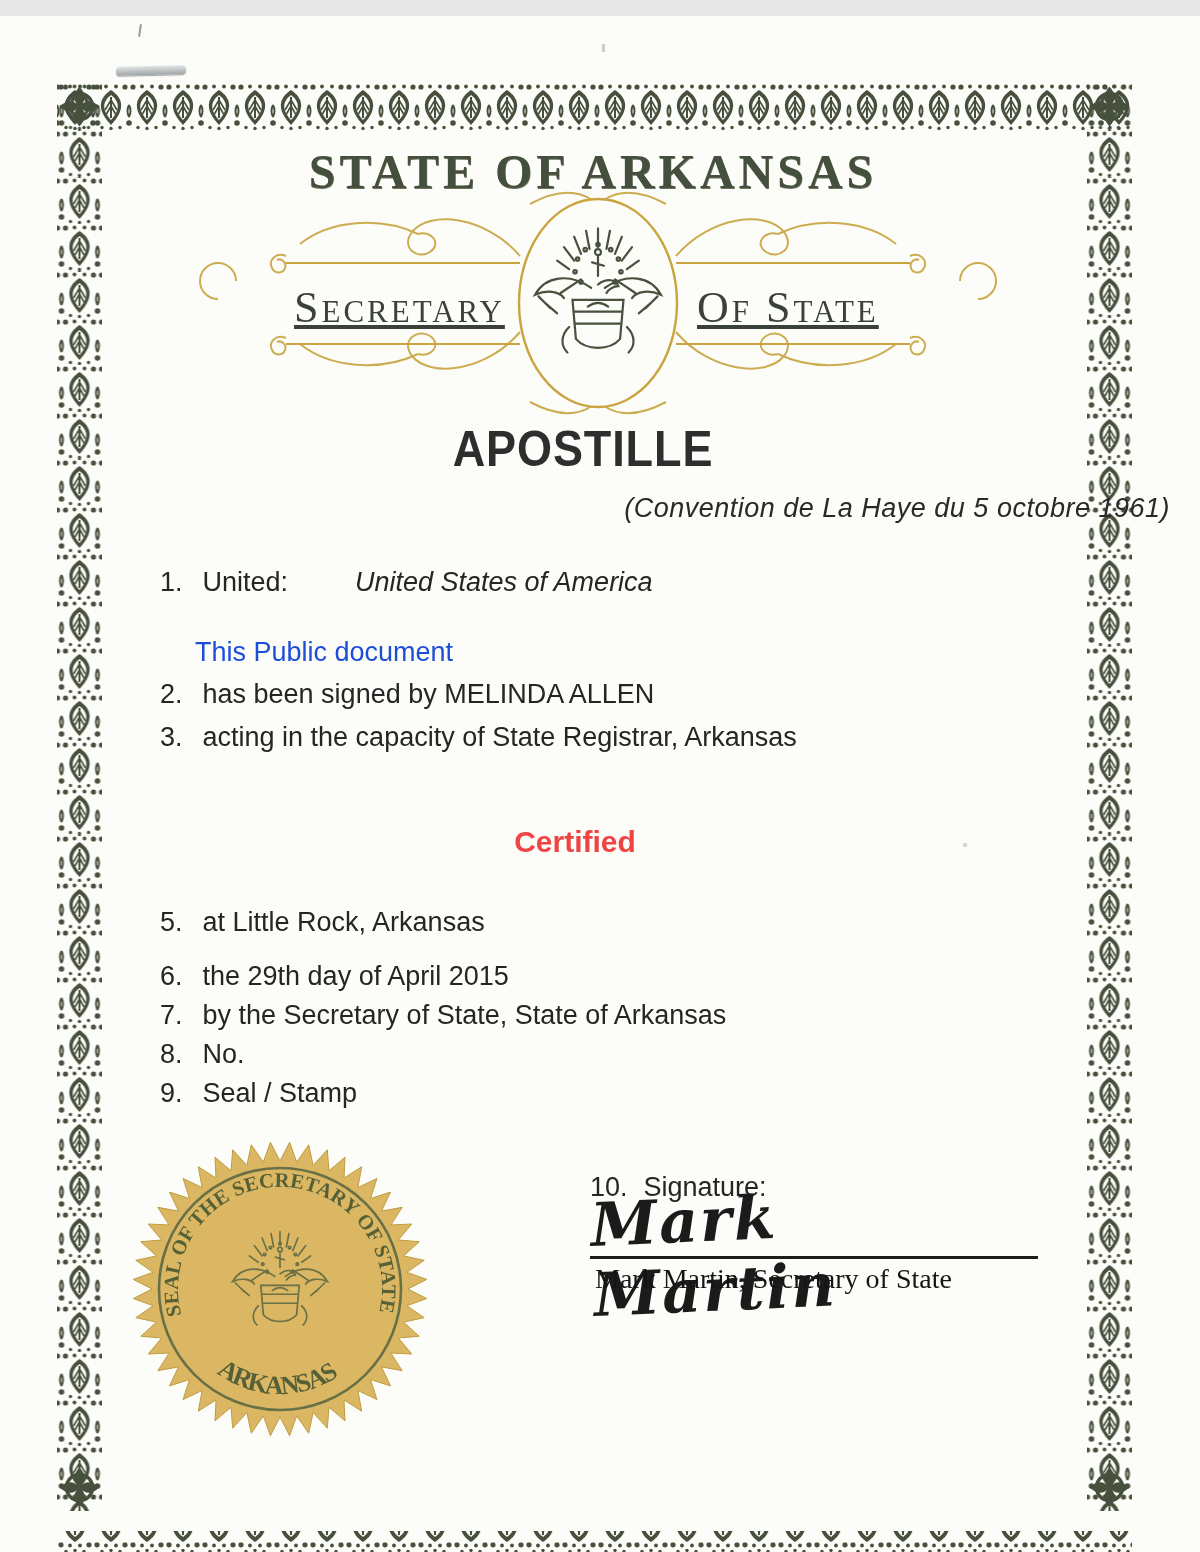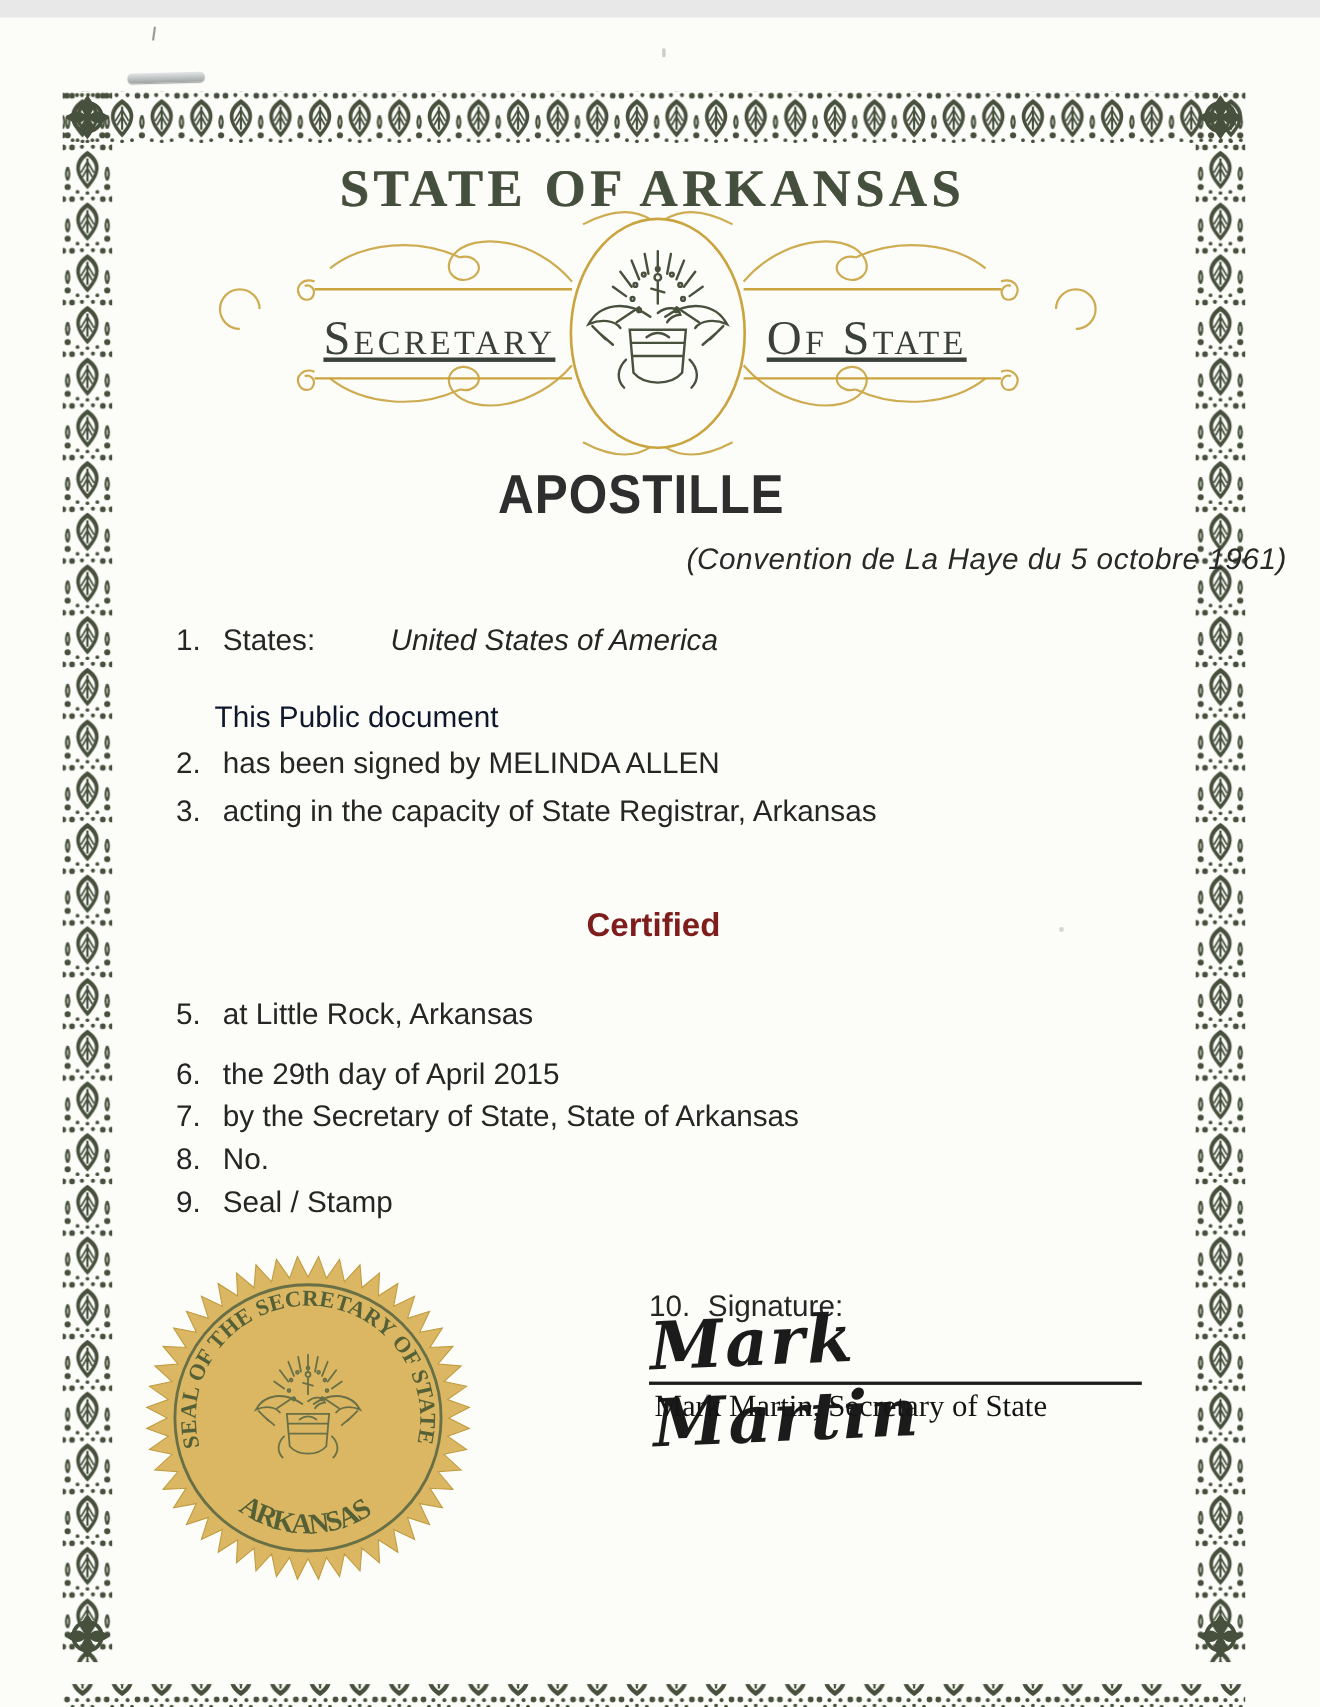--- a/index.html
+++ b/index.html
@@ -33,24 +33,24 @@
   }
   .convention{
     left:0; width:1170px; top:477px; text-align:right;
     font-style:italic; font-size:27px; color:#292929; letter-spacing:0.5px;
   }
 
   
   .row{left:160px; font-size:27px; color:#252525; white-space:nowrap;}
   .row .num{display:inline-block; width:35px;}
   .row .val{position:absolute; left:195px; top:0; font-style:italic;}
-  .intro{left:195px; font-size:27px; color:#0f172a;}
+  .intro{left:195px; font-size:27px; color:#1d4ed8;}
   .certified{
     left:0; width:1150px; top:809px; text-align:center;
-    font-weight:bold; font-size:30px; color:#7f1d1d;padding-left:19px;
+    font-weight:bold; font-size:30px; color:#ef4444;
   }
 
   
   .sig-row{left:590px; top:1156px; font-size:27px; color:#252525;}
   .sig-row .num{display:inline-block; width:46px;}
   .sig-script{
     left:592px; top:1164px; width:460px;
     font-family:"DejaVu Serif", serif; font-style:italic; font-weight:600;
     font-size:60px; letter-spacing:2px; word-spacing:18px; color:#1b1b1b;
     transform:rotate(-2.5deg);
@@ -181,21 +181,21 @@
   </svg>
 
   <div class="abs banner-word left">Secretary</div>
   <div class="abs banner-word right">Of State</div>
 
   <div class="abs apostille-title">APOSTILLE</div>
   <div class="abs convention">(Convention de La Haye du 5 octobre 1961)</div>
 
   <div class="abs row" style="top:551px">
     <span class="num">1.</span>
-    <span>States:</span>
+    <span>United:</span>
     <span class="val">United States of America</span>
   </div>
   <div class="abs intro" style="top:621px">This Public document</div>
   <div class="abs row" style="top:663px">
     <span class="num">2.</span>
     <span>has been signed by MELINDA ALLEN</span>
   </div>
   <div class="abs row" style="top:706px">
     <span class="num">3.</span>
     <span>acting in the capacity of State Registrar, Arkansas</span>

